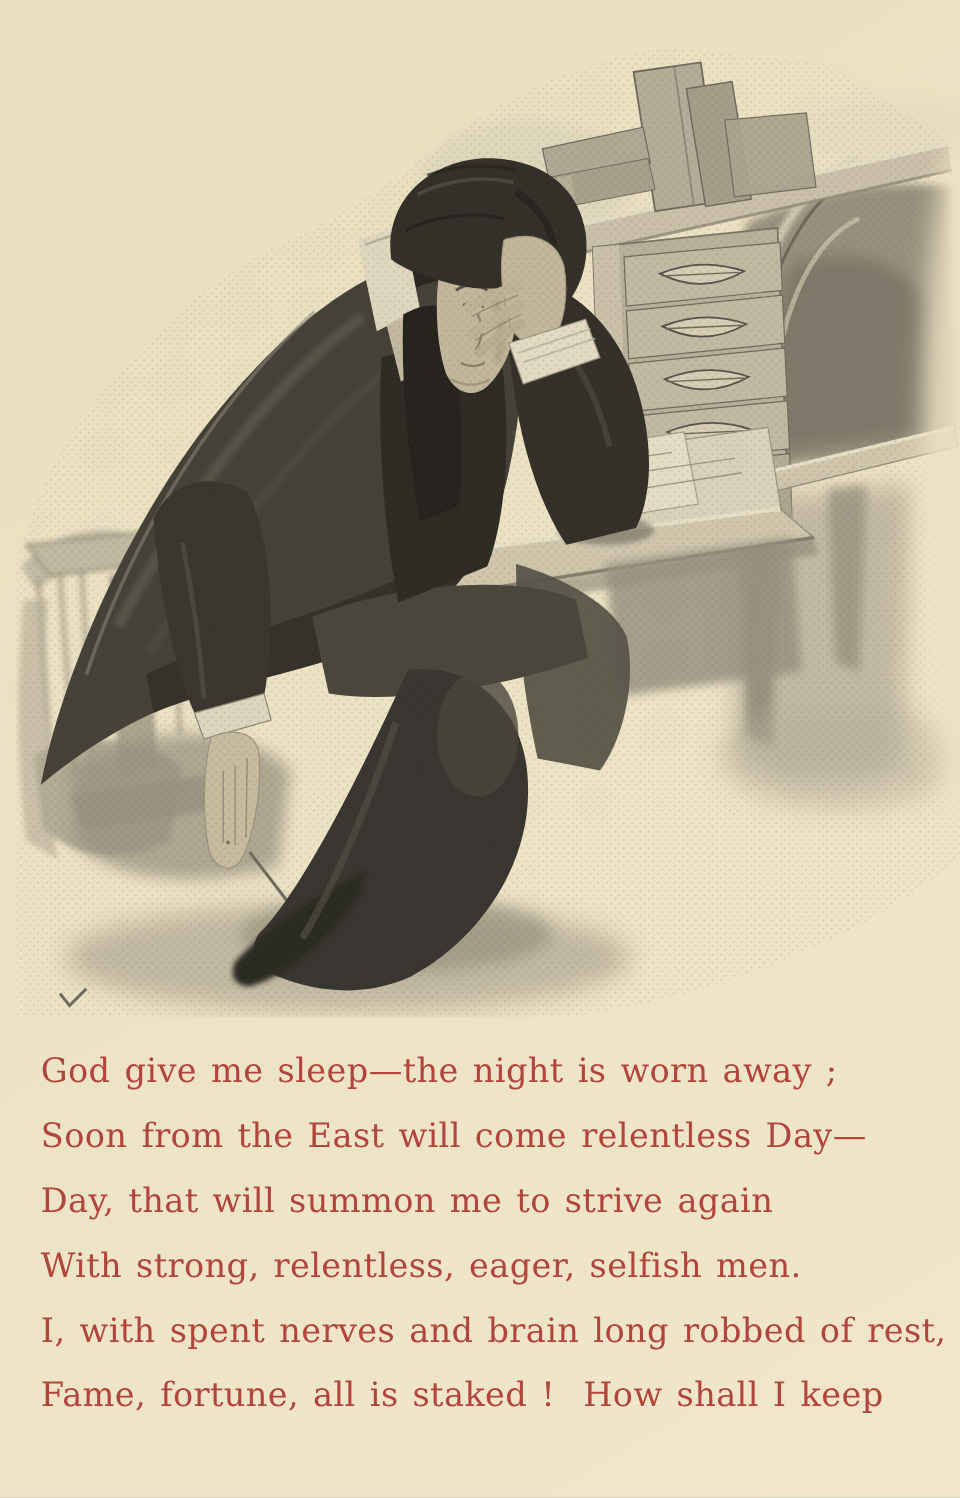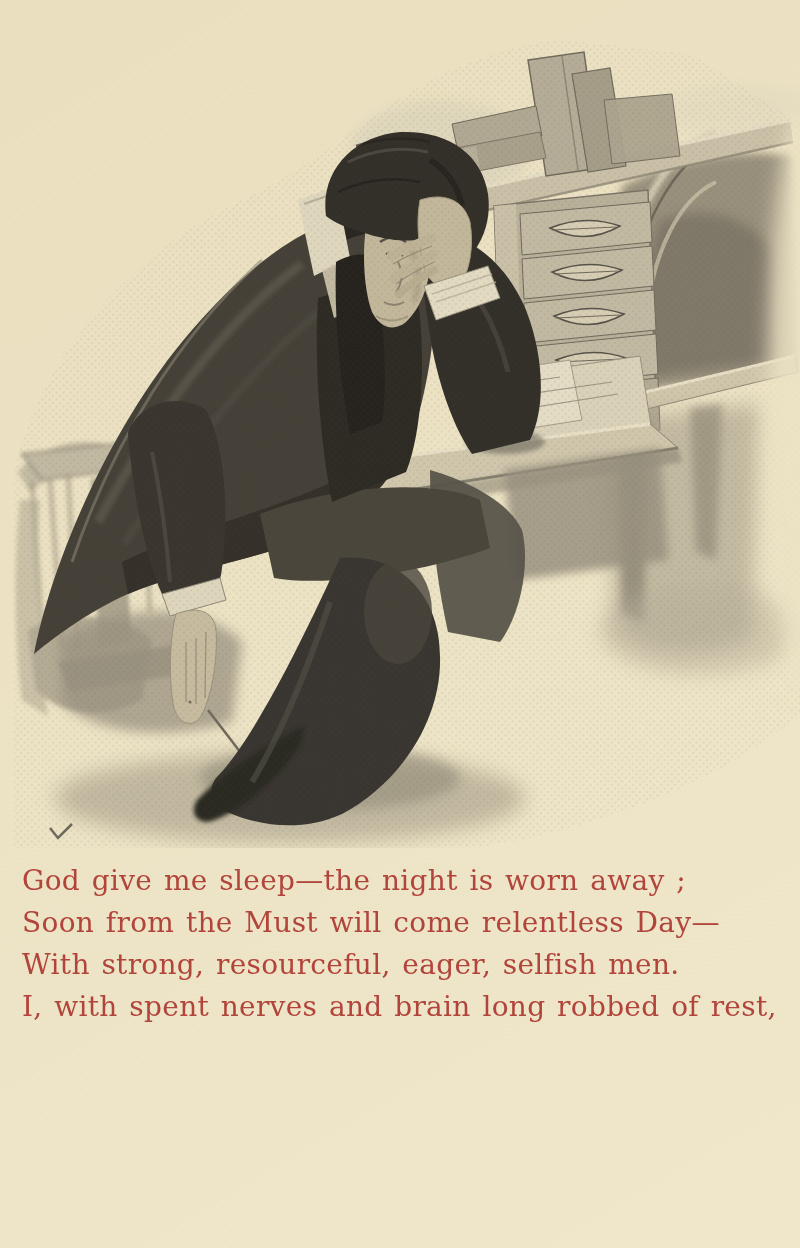--- a/index.html
+++ b/index.html
@@ -6,21 +6,21 @@
   .page{
     position:relative;
     width:800px;height:1248px;
     background:linear-gradient(150deg,#eadfbe 0%,#ece2c4 45%,#f0e7cb 100%);
     overflow:hidden;
     font-family:"DejaVu Serif","Liberation Serif",serif;
   }
   .illustration{position:absolute;left:0;top:0;width:800px;height:848px;display:block;}
   .poem{position:absolute;left:22px;top:860px;width:770px;}
   .poem-line{
-    margin:0;padding:0;
+    margin:12px;padding:0;
     font-family:"DejaVu Serif","Liberation Serif",serif;
     font-size:28px;line-height:42px;
     letter-spacing:0.3px;word-spacing:2.5px;
     color:#b2453b;
     white-space:pre;
   }
 </style>
 </head>
 <body>
 
@@ -214,18 +214,20 @@
     <g>
       <path d="M50,828 L58,838 L72,824" stroke="#57534a" stroke-width="2.5" fill="none" opacity="0.85"></path>
       <circle cx="190" cy="702" r="1.6" fill="#57534a" opacity="0.7"></circle>
     </g>
 
     <ellipse cx="802" cy="400" rx="34" ry="290" fill="#ece2c4" filter="url(#blur10)" opacity="0.85"></ellipse>
   </svg>
 
   <div class="poem">
     <p class="poem-line">God give me sleep—the night is worn away ;</p>
-    <p class="poem-line">Soon from the Must will come relentless Day—</p>
-    <p class="poem-line">With strong, resourceful, eager, selfish men.</p>
+    <p class="poem-line">Soon from the East will come relentless Day—</p>
+    <p class="poem-line">Day, that will summon me to strive again</p>
+    <p class="poem-line">With strong, relentless, eager, selfish men.</p>
     <p class="poem-line">I, with spent nerves and brain long robbed of rest,</p>
+    <p class="poem-line">Fame, fortune, all is staked !  How shall I keep</p>
   </div>
 
 </div>
 
 </body></html>

